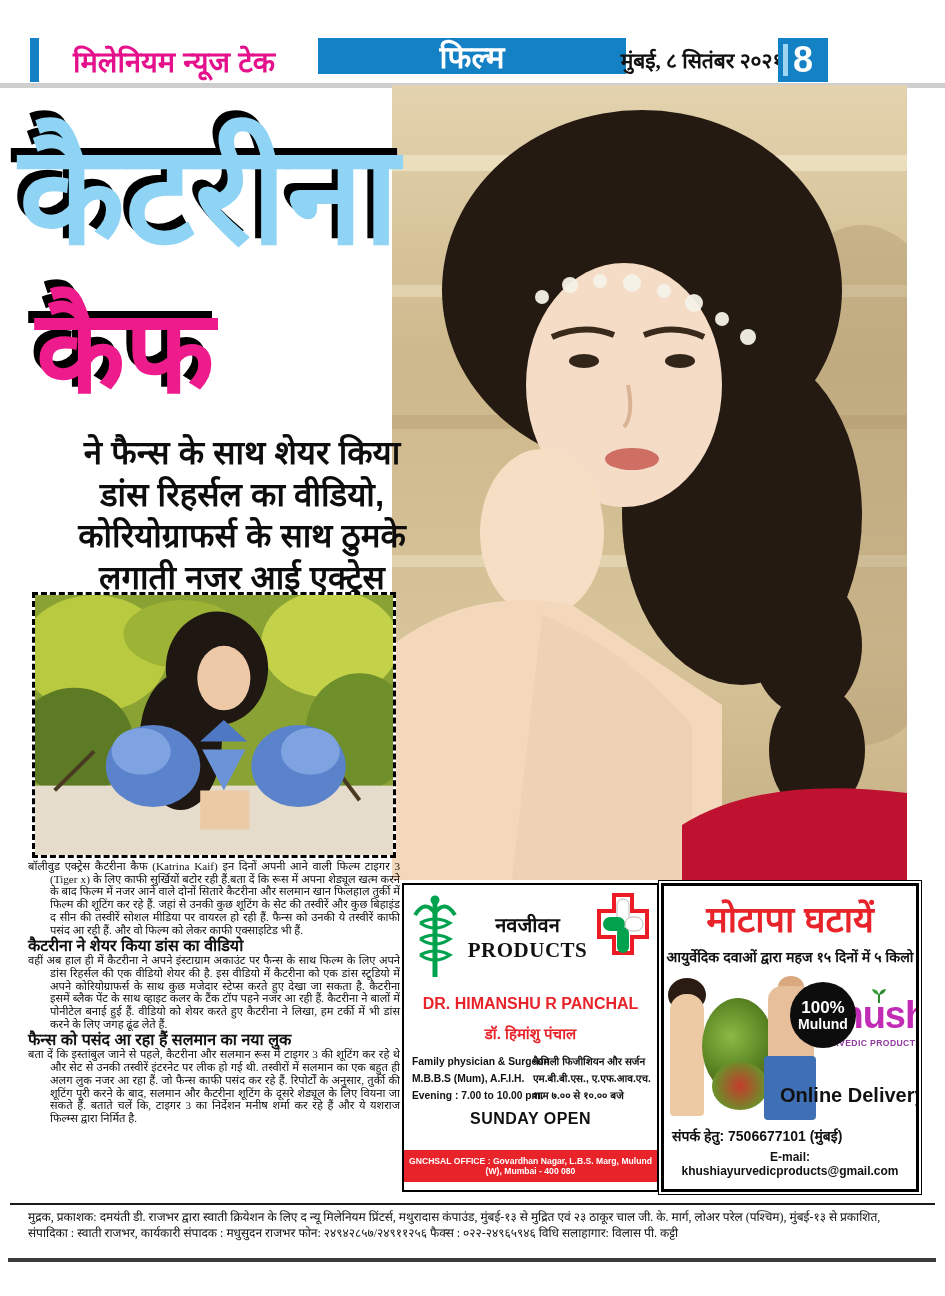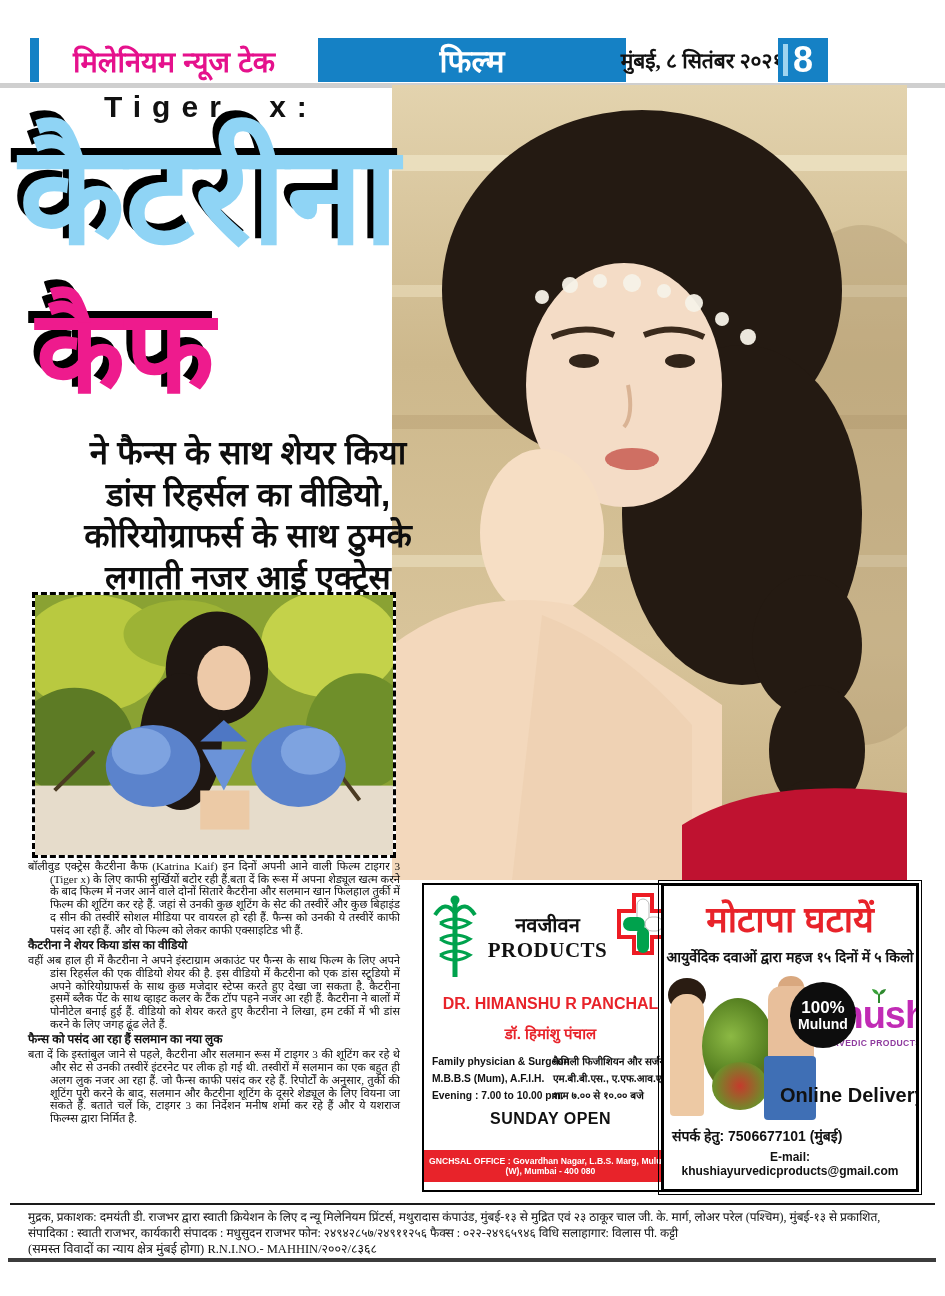--- a/index.html
+++ b/index.html
@@ -15,46 +15,46 @@
   *{margin:0;padding:0;box-sizing:border-box;}
   html,body{background:#fff;}
   body{font-family:"Liberation Sans","DejaVu Sans",sans-serif;}
   .page{position:relative;width:945px;height:1296px;background:#fff;overflow:hidden;}
 
   
   .masthead{position:absolute;left:30px;top:38px;width:880px;height:44px;display:flex;}
   .mh-left{position:relative;width:288px;height:44px;background:#fff;display:flex;align-items:center;justify-content:center;}
   .mh-accent{position:absolute;left:0;top:0;width:9px;height:44px;background:var(--header-blue);}
   .paper-name{color:var(--masthead-pink);font-size:29px;font-weight:bold;white-space:nowrap;}
-  .section-bar{width:308px;height:44px;background:var(--header-blue);display:flex;align-items:center;justify-content:center;}
+  .section-bar{width:308px;height:36px;background:var(--header-blue);display:flex;align-items:center;justify-content:center;}
   .section-bar span{color:#fff;font-size:31px;font-weight:bold;}
   .dateline{width:152px;height:44px;display:flex;align-items:center;justify-content:center;color:#111;font-size:21px;font-weight:bold;white-space:nowrap;font-family:"Liberation Serif","DejaVu Serif",serif;}
   .page-number-box{position:relative;width:50px;height:44px;background:var(--header-blue);display:flex;align-items:center;justify-content:center;}
   .pn-accent{position:absolute;left:5px;top:6px;width:5px;height:32px;background:#9fd4ef;}
   .page-number-box .pn{color:#fff;font-size:36px;font-weight:bold;line-height:1;}
   .header-shadow{position:absolute;left:0;top:83px;width:945px;height:5px;background:#cfcfcf;}
 
   
   .kicker{position:absolute;left:104px;top:90px;font-size:30px;font-weight:bold;color:#111;letter-spacing:11px;word-spacing:18px;z-index:6;}
   .title1{position:absolute;left:19px;top:118px;font-size:138px;line-height:1.12;font-weight:bold;color:var(--headline-blue);text-shadow:-6px -7px 0 #000;z-index:6;white-space:nowrap;}
   .title2{position:absolute;left:36px;top:288px;font-size:116px;line-height:1.12;font-weight:bold;color:var(--headline-pink);text-shadow:-6px -7px 0 #000;z-index:6;white-space:nowrap;}
-  .subhead{position:absolute;left:28px;top:432px;width:440px;text-align:center;font-size:33px;line-height:1.26;font-weight:bold;color:#0d0d0d;z-index:6;}
+  .subhead{position:absolute;left:22px;top:432px;width:440px;text-align:center;font-size:33px;line-height:1.26;font-weight:bold;color:#0d0d0d;z-index:6;}
 
   
   .main-photo{position:absolute;left:392px;top:85px;width:515px;height:795px;z-index:1;}
   .inset-photo{position:absolute;left:32px;top:592px;width:364px;height:266px;border:3px dashed #000;background:#fff;z-index:6;}
   .inset-photo svg{display:block;width:100%;height:100%;}
 
   
   .article{position:absolute;left:28px;top:860px;width:372px;color:#111;z-index:6;}
   .article p{font-size:11.2px;line-height:12.7px;text-align:justify;padding-left:22px;text-indent:-22px;font-family:"Liberation Serif","DejaVu Serif",serif;}
-  .article h3{font-size:12px;line-height:15px;font-weight:bold;margin:2px 0 1px 0;font-family:Liberation Serif, serif;}
-
-  
-  .ad-navjeevan{position:absolute;left:402px;top:883px;width:257px;height:309px;background:#fff;border:2px solid #000;z-index:6;overflow:hidden;margin-left:20px;}
+  .article h3{font-size:16px;line-height:15px;font-weight:bold;margin:2px 0 1px 0;font-family:Liberation Sans, sans-serif;}
+
+  
+  .ad-navjeevan{position:absolute;left:402px;top:883px;width:257px;height:309px;background:#fff;border:2px solid #000;z-index:6;overflow:hidden;}
   .nav-top{display:flex;align-items:flex-start;justify-content:space-between;padding:8px 8px 0 8px;}
   .nav-center{flex:1;text-align:center;padding-top:18px;}
   .nav-name-hi{font-size:20px;font-weight:bold;color:#111;font-family:"Liberation Serif","DejaVu Serif",serif;}
   .nav-name-en{font-size:21px;font-weight:bold;color:#111;letter-spacing:.5px;font-family:"Liberation Serif","DejaVu Serif",serif;}
   .nav-doc-en{text-align:center;color:var(--ad-red);font-size:16px;font-weight:bold;margin-top:14px;}
   .nav-doc-hi{text-align:center;color:var(--ad-red);font-size:15px;font-weight:bold;margin-top:10px;}
   .nav-cols{display:flex;justify-content:space-between;padding:10px 8px 0 8px;}
   .nav-col{width:49%;}
   .nav-col div{font-size:10.3px;font-weight:bold;color:#111;line-height:17px;white-space:nowrap;}
   .nav-sunday{text-align:center;font-size:16px;font-weight:bold;color:#111;margin-top:6px;letter-spacing:.5px;}
@@ -157,21 +157,20 @@
       </g>
 
       <ellipse cx="150" cy="448" rx="62" ry="84" fill="#f6dec4"></ellipse>
       <path d="M0 795 L0 560 Q80 500 180 520 L330 620 L330 795 Z" fill="#f3d8bc"></path>
       <path d="M150 530 Q230 560 300 640 L300 795 L120 795 Z" fill="#efd2b4"></path>
 
       <path d="M290 740 Q370 690 515 708 L515 795 L290 795 Z" fill="#bf1230"></path>
     </svg>
   </div>
 
-  <div class="kicker">Tiger x:</div>
   <div class="title1">कैटरीना</div>
   <div class="title2">कैफ</div>
   <div class="subhead">
     <div>ने फैन्स के साथ शेयर किया</div>
     <div>डांस रिहर्सल का वीडियो,</div>
     <div>कोरियोग्राफर्स के साथ ठुमके</div>
     <div>लगाती नजर आई एक्ट्रेस</div>
   </div>
 
   <div class="inset-photo">
@@ -282,17 +281,16 @@
       <div class="kh-delivery">Online Delivery</div>
     </div>
     <div class="kh-contact">संपर्क हेतु:  7506677101 (मुंबई)</div>
     <div class="kh-email">E-mail: khushiayurvedicproducts@gmail.com</div>
   </div>
 
   <div class="footer-sep"></div>
   <div class="footer">
     <div class="f1">मुद्रक, प्रकाशक: दमयंती डी. राजभर द्वारा स्वाती क्रियेशन के लिए द न्यू मिलेनियम प्रिंटर्स, मथुरादास कंपाउंड, मुंबई-१३ से मुद्रित एवं २३ ठाकूर चाल जी. के. मार्ग, लोअर परेल (पश्चिम), मुंबई-१३ से प्रकाशित,</div>
     <div class="f2">संपादिका : स्वाती राजभर, कार्यकारी संपादक : मधुसुदन राजभर फोन: २४९४२८५७/२४९११२५६ फैक्स : ०२२-२४९६५९४६ विधि सलाहागार: विलास पी. कट्टी</div>
-    <div class="f3">(समस्त विवादों का न्याय क्षेत्र मुंबई होगा) R.N.I.NO.- MAHHIN/२००२/८३६८</div>
   </div>
   <div class="footer-rule"></div>
 
 </div>
 
 </body></html>

